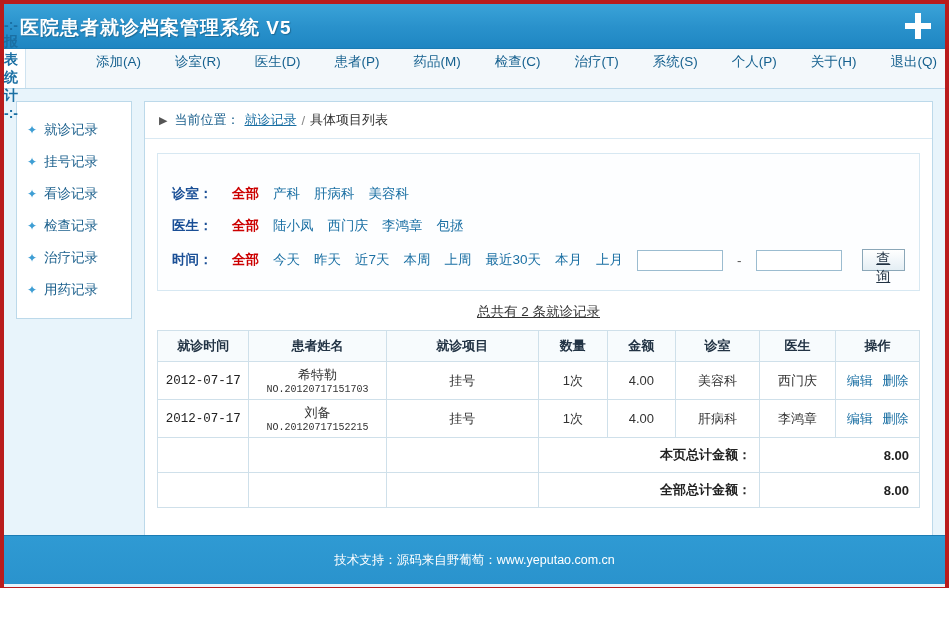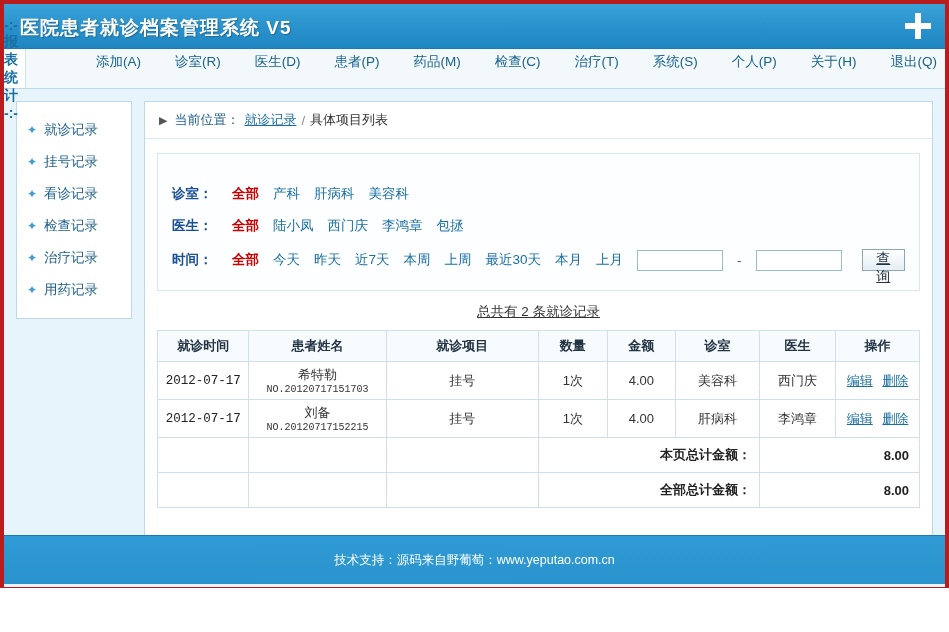--- a/index.html
+++ b/index.html
@@ -248,21 +248,20 @@
     font-family: "Liberation Mono", monospace;
     font-size: 10px;
     color: #333;
   }
   td.num-cell {
     text-align: right;
     padding-right: 10px;
   }
   .op-link {
     color: #1a6fa3;
-    text-decoration: underline;
     cursor: pointer;
     margin: 12px 3px;
   }
   .sum-row td {
     height: 30px;
   }
   .sum-row td.label {
     text-align: right;
     font-weight: bold;
     padding-right: 8px;

